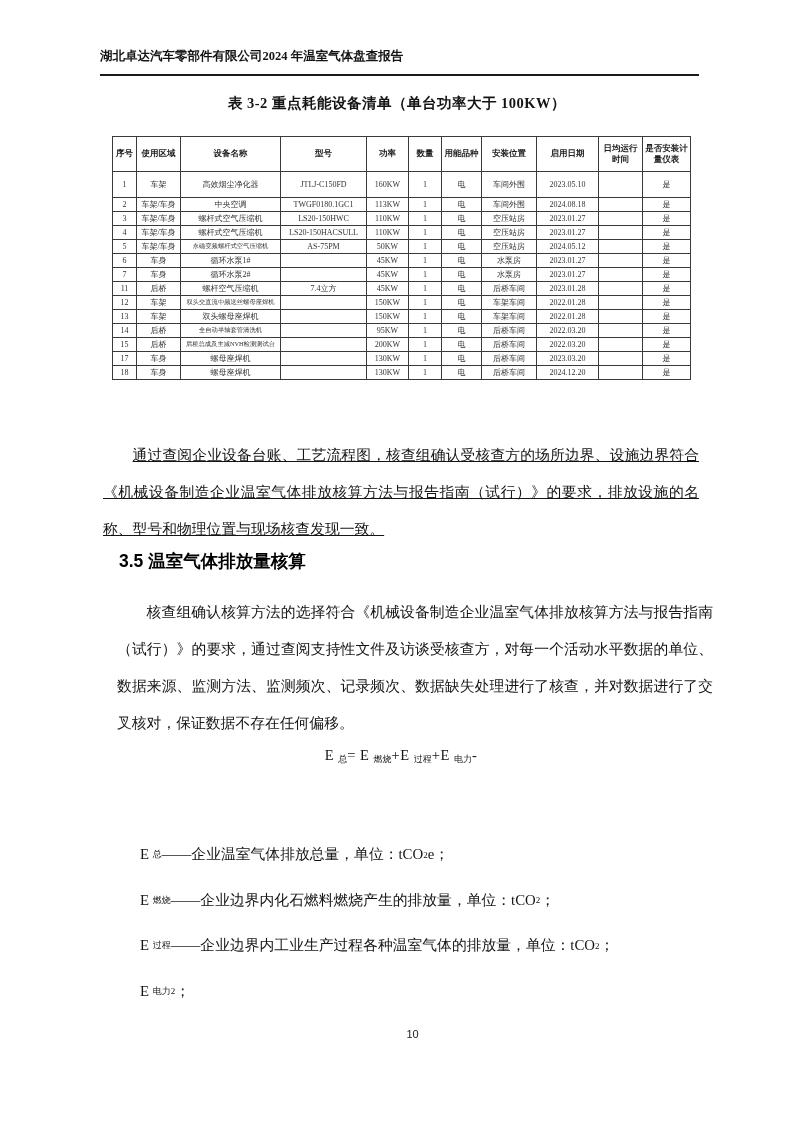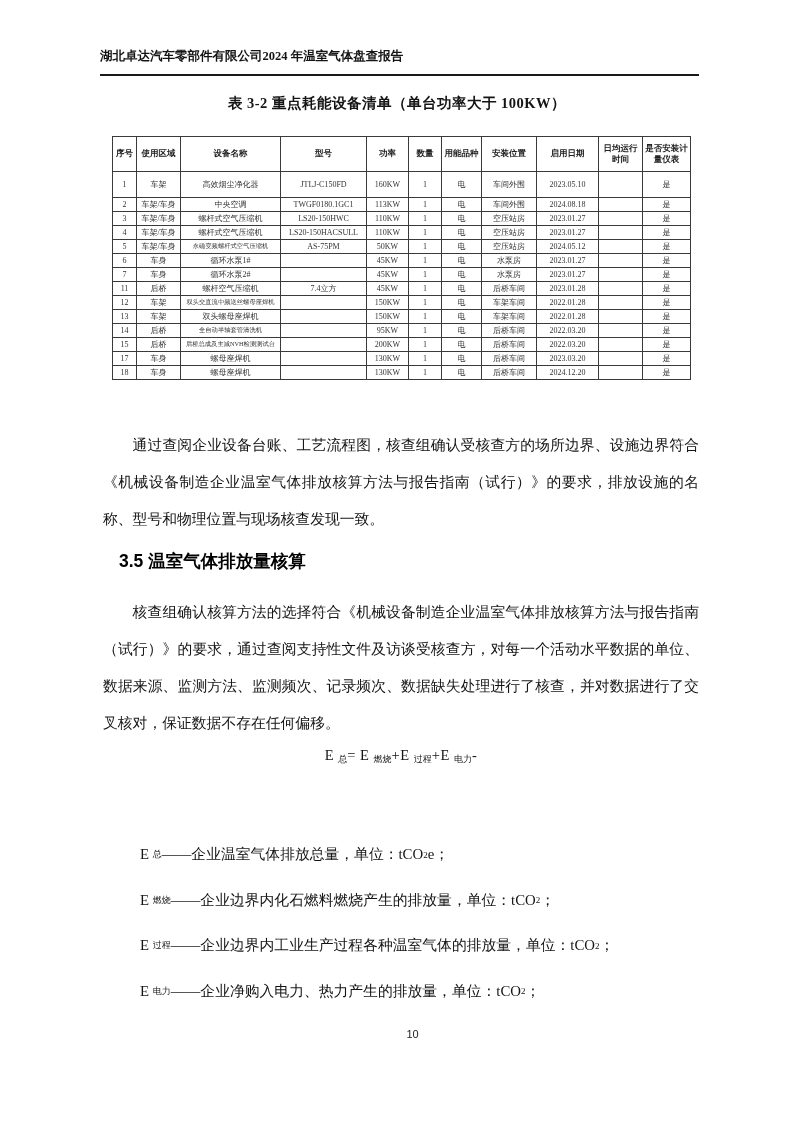--- a/index.html
+++ b/index.html
@@ -51,27 +51,27 @@
   col.c0{width:24px;} col.c1{width:44px;} col.c2{width:100px;} col.c3{width:86px;}
   col.c4{width:42px;} col.c5{width:33px;} col.c6{width:40px;} col.c7{width:55px;}
   col.c8{width:62px;} col.c9{width:44px;} col.c10{width:48px;}
 
   
   .para {
     position:absolute; left:103px; width:596px;
     font-size:14.8px; line-height:37px;
     text-align:justify; text-indent:2em;
   }
-  .p1 { top:427px; }
+  .p1 { top:437px;text-decoration:underline; }
   .section-heading {
     position:absolute; left:103px; top:549px;
     font-family:"Liberation Sans", sans-serif;
     font-weight:bold; font-size:17.5px; color:#000;margin-left:16px;
   }
-  .p2 { top:594px; }
+  .p2 { top:594px;margin-left:14px; }
   .p3 { top:740px; text-align:left; }
 
   .formula-line {
     position:absolute; left:103px; width:596px; top:747px;
     text-align:center; font-size:14.5px; letter-spacing:0.5px;
   }
   .sub { font-size:9px; vertical-align:-2px; letter-spacing:0; }
 
   .definitions { position:absolute; left:140px; top:832px; width:560px; }
   .def-line { font-size:14.8px; height:45.5px; display:flex; align-items:center; }
@@ -337,21 +337,20 @@
       <div class="def-line">
         <span>E </span>
         <span class="sub">过程</span>
         <span>——企业边界内工业生产过程各种温室气体的排放量，单位：tCO</span>
         <span class="sub">2</span>
         <span>；</span>
       </div>
       <div class="def-line">
         <span>E </span>
         <span class="sub">电力</span>
-        <span>——企业净购入电力、热力产生的排放量，单位：tCO</span>
         <span class="sub">2</span>
         <span>；</span>
       </div>
     </div>
 
   <div class="footer-pagenum">10</div>
 
 </div>
 
 </body></html>

